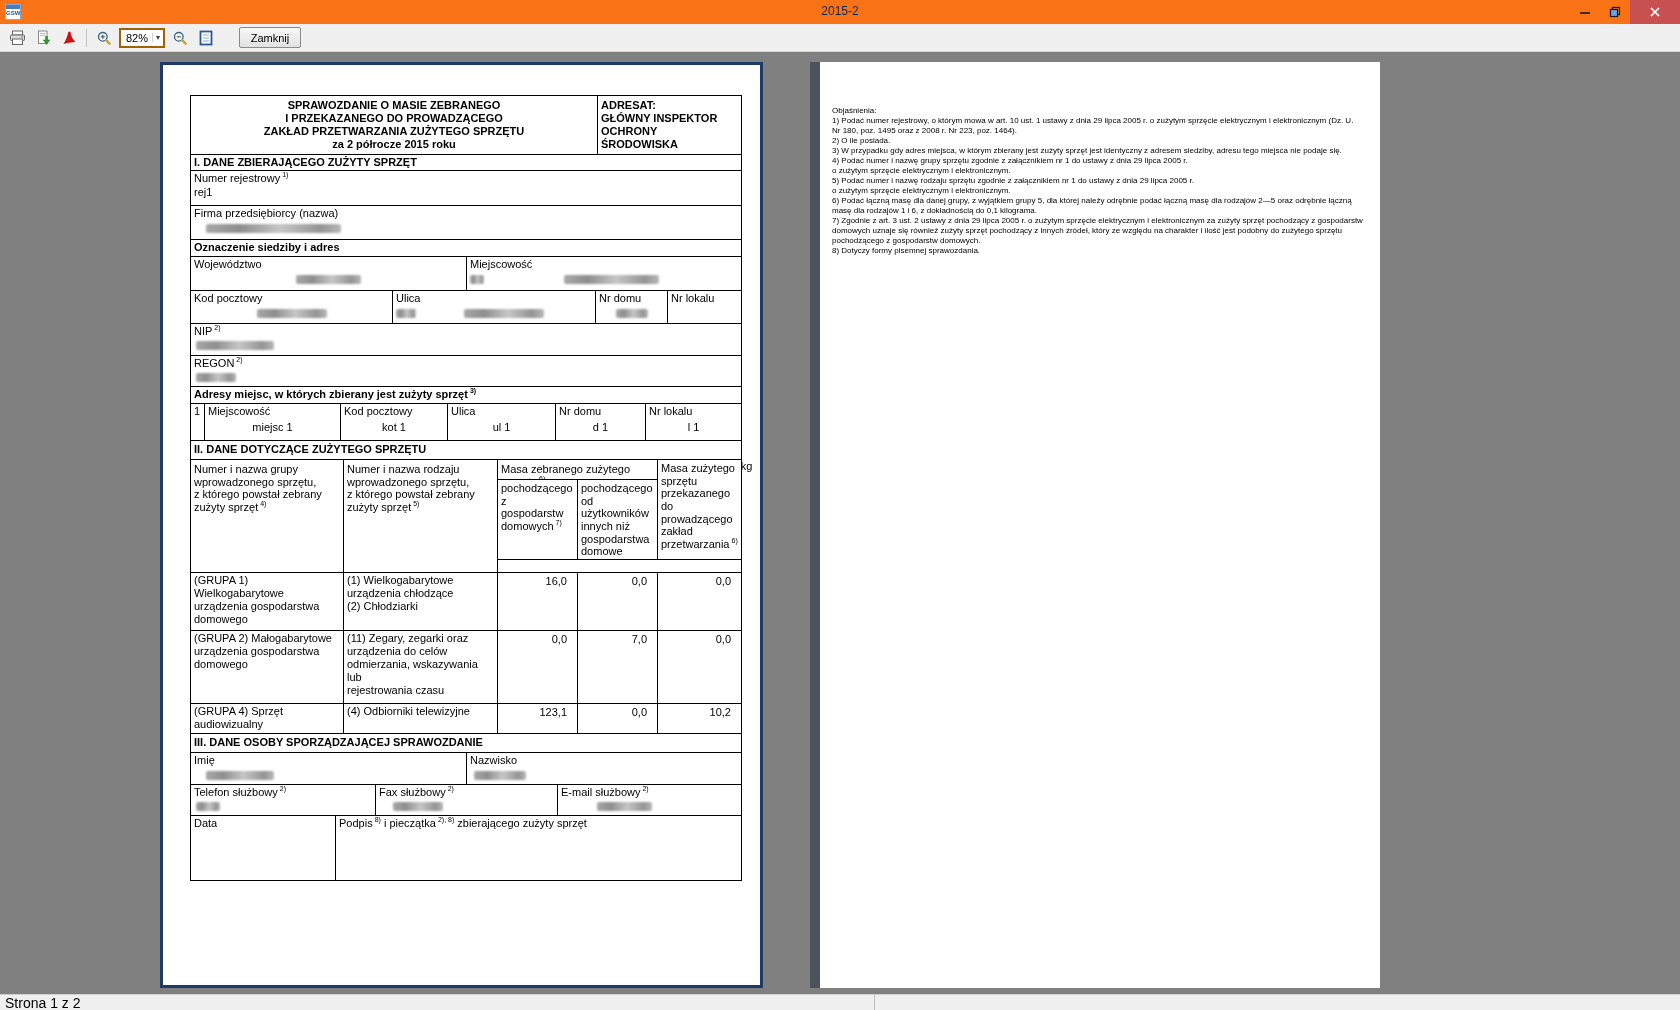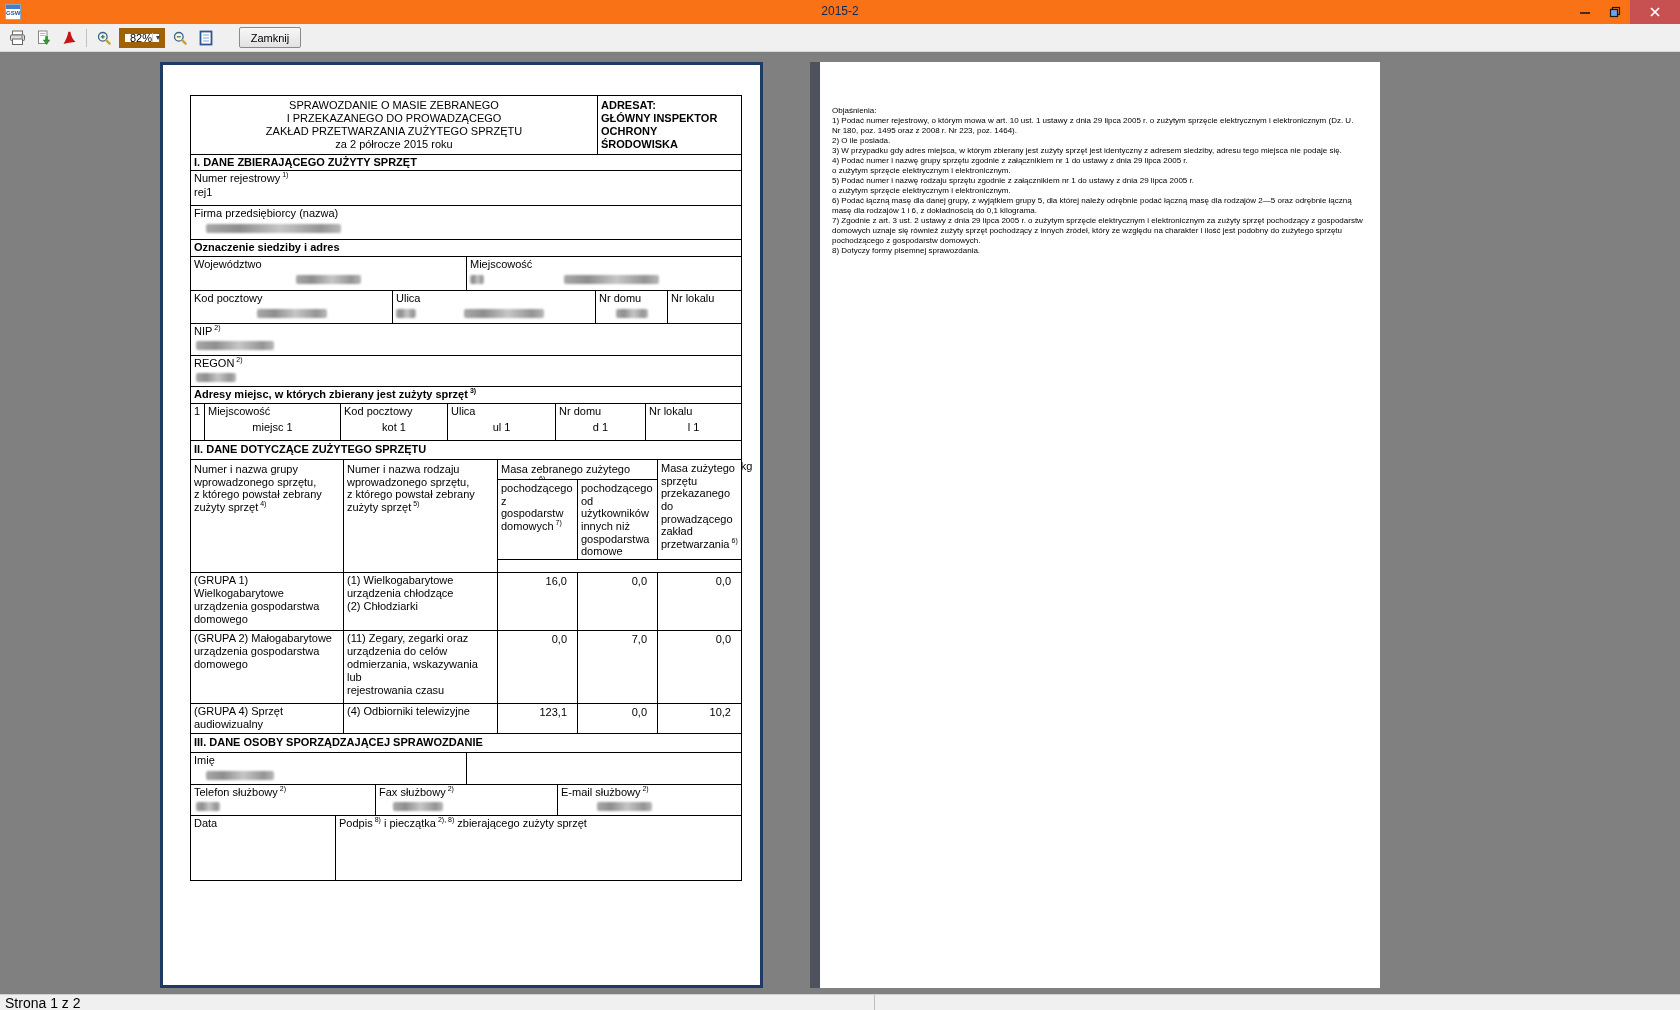--- a/index.html
+++ b/index.html
@@ -13,21 +13,21 @@
   .appicon .txt{position:absolute;top:5px;left:0;right:0;text-align:center;font-size:6px;font-weight:bold;color:#1f4e96;letter-spacing:0}
   .wtitle{position:absolute;left:50%;top:4px;transform:translateX(-50%);font-size:12px;color:#0d2a52}
   .winbtns{margin-left:auto;display:flex;height:100%}
   .winbtn{width:30px;height:100%;display:flex;align-items:center;justify-content:center}
   .winbtn.closebtn{width:50px;background:#c75050}
 
   
   .toolbar{position:absolute;top:24px;left:0;width:100%;height:28px;background:#f0f0f0;border-bottom:1px solid #d8d8d8;display:flex;align-items:center;padding-left:6px}
   .tbtn{width:22px;height:22px;display:flex;align-items:center;justify-content:center;margin-right:4px}
   .sep{width:1px;height:18px;background:#c2c2c2;margin:0 6px 0 2px}
-  .combo{width:46px;height:20px;background:#fff;border:6px solid #a16207;display:flex;align-items:center;font-size:11px;padding-left:5px;margin-right:4px}
+  .combo{width:46px;height:20px;background:#fff;border:2px solid #a16207;display:flex;align-items:center;font-size:11px;padding-left:5px;margin-right:4px}
   .combo .arrow{margin-left:auto;font-size:8px;color:#404040;padding:0 3px;border-left:1px solid #d0d0d0}
   .zamknij{margin-left:18px;width:62px;height:21px;font-size:11px;background:linear-gradient(#f7f7f7,#e2e2e2);border:1px solid #8a8a8a;border-radius:2px;display:flex;align-items:center;justify-content:center}
 
   
   .content{position:absolute;top:52px;left:0;width:100%;height:942px;background:#808080}
   .page1{position:absolute;left:160px;top:10px;width:603px;height:926px;background:#fff;border:3px solid #203a68;padding:30px 0 0 27px}
   .page2{position:absolute;left:810px;top:10px;width:570px;height:926px;background:#fff;border-left:10px solid #4e525c;padding:44px 2px 0 12px}
   .notes{font-size:8px;line-height:10px;white-space:pre;overflow:hidden}
 
   
@@ -134,21 +134,21 @@
   </div>
   <div class="zamknij">Zamknij</div>
 </div>
 
 <div class="content">
 
   <div class="page1">
     <div class="form">
 
       <div class="frow" style="height:59px">
-        <div class="fc pre ctr" style="width:407px;font-weight:normal;padding-top:3px">SPRAWOZDANIE O MASIE ZEBRANEGO
+        <div class="fc pre ctr" style="width:407px;font-weight:bold;padding-top:3px">SPRAWOZDANIE O MASIE ZEBRANEGO
 I PRZEKAZANEGO DO PROWADZĄCEGO
 ZAKŁAD PRZETWARZANIA ZUŻYTEGO SPRZĘTU
 za 2 półrocze 2015 roku</div>
         <div class="fc nb pre" style="width:143px;font-weight:bold;padding-top:3px">ADRESAT:
 GŁÓWNY INSPEKTOR
 OCHRONY
 ŚRODOWISKA</div>
       </div>
 
       <div class="frow" style="height:16px">
@@ -326,20 +326,24 @@
 
       <div class="frow" style="height:19px">
           <div class="sechdr" style="width:100%;padding-top:2px">III. DANE OSOBY SPORZĄDZAJĄCEJ SPRAWOZDANIE</div>
         </div>
 
       <div class="frow" style="height:32px">
         <div class="fc" style="width:276px">
           <div>Imię</div>
           <span class="redact" style="width:68px;margin:4px 0 0 12px"></span>
         </div>
+        <div class="fc nb" style="width:274px">
+          <div>Nazwisko</div>
+          <span class="redact" style="width:52px;margin:4px 0 0 4px"></span>
+        </div>
       </div>
 
       <div class="frow" style="height:31px">
         <div class="fc" style="width:185px">
           <div><span>Telefon służbowy</span><sup>2)</sup></div>
           <span class="redact" style="width:24px;margin:3px 0 0 2px"></span>
         </div>
         <div class="fc" style="width:182px">
           <div><span>Fax służbowy</span><sup>2)</sup></div>
           <span class="redact" style="width:50px;margin:3px 0 0 14px"></span>

